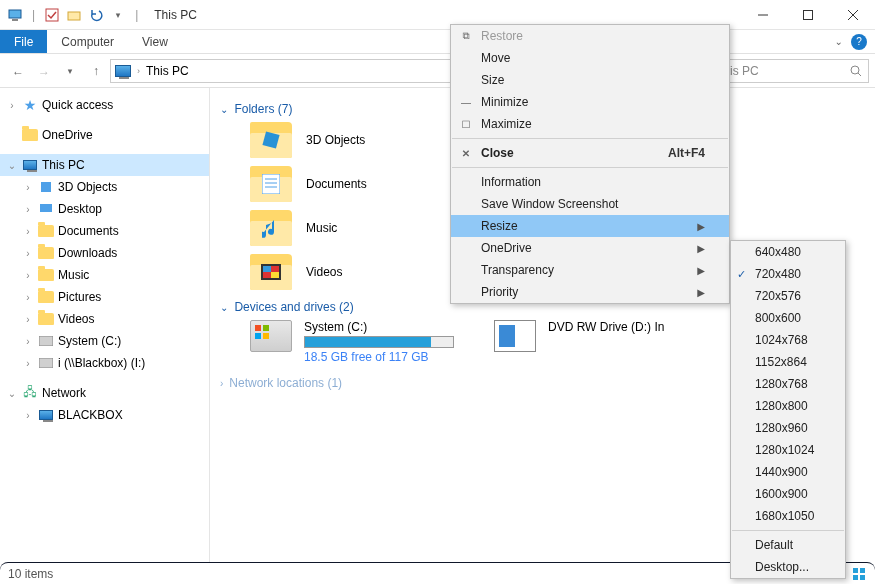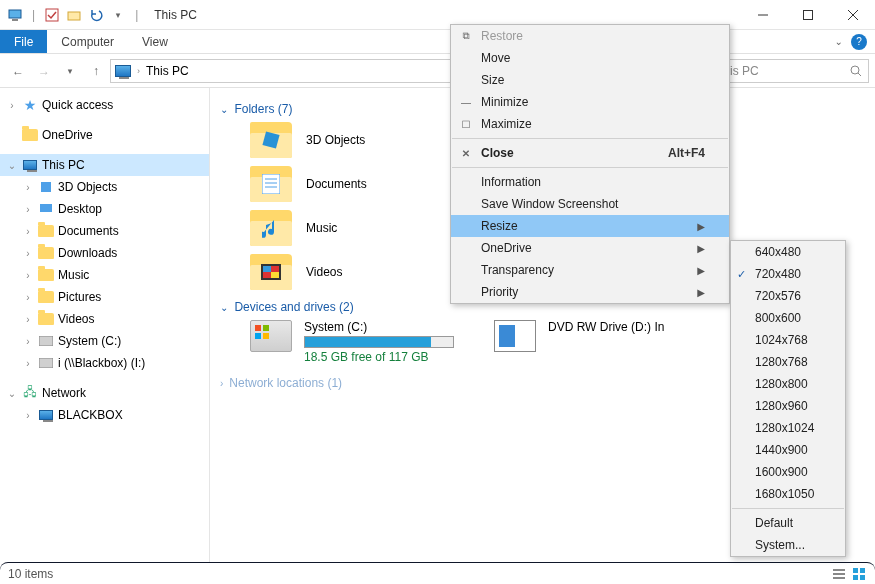--- a/index.html
+++ b/index.html
@@ -346,21 +346,21 @@
               <rect x="8" width="6" height="6" fill="#7fba00"></rect>
               <rect y="8" width="6" height="6" fill="#00a4ef"></rect>
               <rect x="8" y="8" width="6" height="6" fill="#ffb900"></rect>
             </svg>
           </div>
         <div class="drive-info">
           <span>System (C:)</span>
           <div class="drive-bar">
               <div class="drive-bar-fill" id="drive-fill" style="width: 85%;"></div>
             </div>
-          <span style="color:#15803d">18.5 GB free of 117 GB</span>
+          <span style="color:#3b82f6">18.5 GB free of 117 GB</span>
         </div>
       </div>
       <div class="drive-item">
         <div style="width:42px;height:32px;border:1px solid #888;background:#fff;position:relative">
             <div style="position:absolute;left:4px;top:4px;width:16px;height:22px;background:#3a8ad6"></div>
           </div>
         <div class="drive-info">
             <span>DVD RW Drive (D:) In</span>
           </div>
       </div>
@@ -456,20 +456,23 @@
       <div class="ctx-item">
         <span>720x576</span>
       </div>
       <div class="ctx-item">
         <span>800x600</span>
       </div>
       <div class="ctx-item">
         <span>1024x768</span>
       </div>
       <div class="ctx-item">
+        <span>1152x864</span>
+      </div>
+      <div class="ctx-item">
         <span>1280x768</span>
       </div>
       <div class="ctx-item">
         <span>1280x800</span>
       </div>
       <div class="ctx-item">
         <span>1280x960</span>
       </div>
       <div class="ctx-item">
         <span>1280x1024</span>
@@ -482,15 +485,15 @@
       </div>
       <div class="ctx-item">
         <span>1680x1050</span>
       </div>
     </div>
   <div class="ctx-sep"></div>
   <div class="ctx-item">
       <span>Default</span>
     </div>
   <div class="ctx-item">
-      <span>System...</span>
+      <span>Desktop...</span>
     </div>
 </div>
 
 </body></html>

